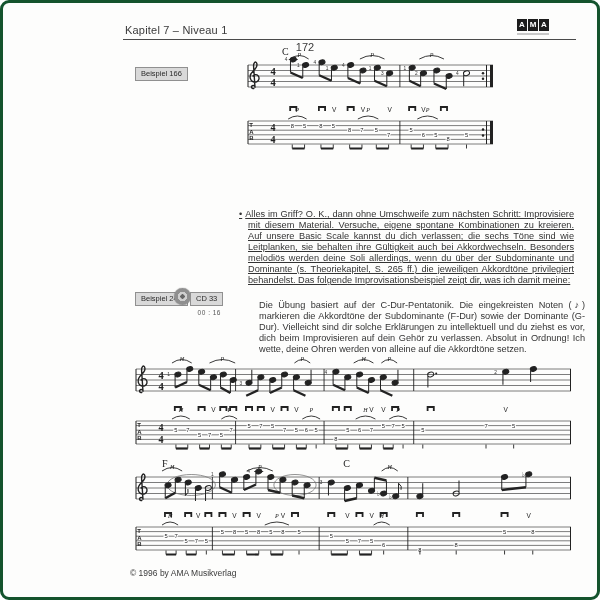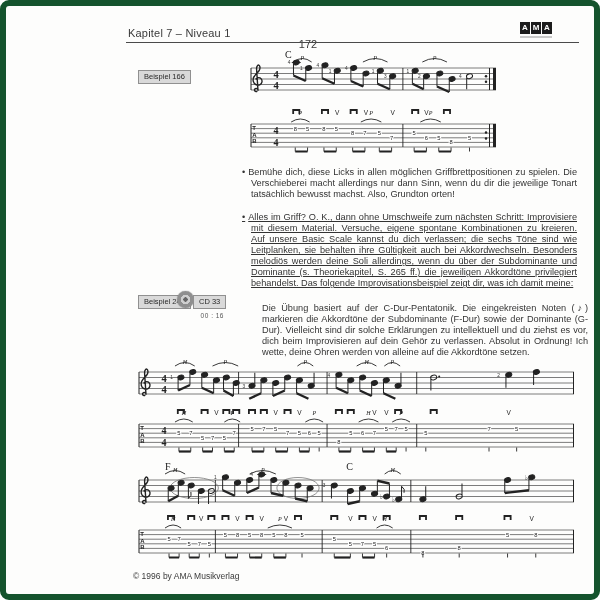--- a/index.html
+++ b/index.html
@@ -1,20 +1,20 @@
 <!DOCTYPE html>
 <html><head>
 <meta charset="utf-8">
 <style>
   html,body{margin:0;padding:0;width:600px;height:600px;background:#fff;}
-  .page{position:absolute;inset:0;background:#fdfdfc;border:6px solid #14532d;border-radius:9px;
+  .page{position:absolute;inset:0;background:#fdfdfc;border:3px solid #14532d;border-radius:9px;
         font-family:"Liberation Sans",sans-serif;color:#2e2e2e;overflow:hidden;}
   .abs{position:absolute;}
   .hdr-chapter{left:122px;top:21px;font-size:11px;letter-spacing:.2px;color:#3a3a3a;}
-  .hdr-page{left:272px;top:32px;width:60px;text-align:center;font-size:11px;color:#3a3a3a;}
+  .hdr-page{left:272px;top:38px;width:60px;text-align:center;font-size:11px;color:#3a3a3a;}
   .hdr-rule{left:120px;top:36px;width:453px;height:1px;background:#4a4a4a;}
   .logo{left:514px;top:16px;display:flex;gap:1px;}
   .logo span{display:block;width:10px;height:12px;background:#1c1c1c;color:#fff;font-size:8px;
              font-weight:bold;text-align:center;line-height:12px;font-family:"Liberation Sans",sans-serif;}
   .logo-sub{left:514px;top:30px;width:32px;height:2px;background:#c9c9c9;}
   .ex-label{background:#d9d9d9;border:1px solid #909090;color:#2a2a2a;font-size:7.5px;
             padding:1px 5px 2px 5px;white-space:nowrap;}
   .lbl245{left:132px;top:64px;}
   .lbl246{left:132px;top:289px;}
   .cd-badge{left:187px;top:289px;}
@@ -172,21 +172,20 @@
       <line x1="166.15" y1="103.5" x2="178.45" y2="103.5" stroke="#222" stroke-width="2.2"></line>
       <line x1="190.75" y1="103.5" x2="203.05" y2="103.5" stroke="#222" stroke-width="2.2"></line>
       <path d="M 43.15 74 Q 52.375 68 61.599999999999994 74" fill="none" stroke="#222" stroke-width="0.9"></path>
       <text x="52.375" y="67" fill="#222" font-size="6" font-family="&quot;Liberation Serif&quot;,serif" text-anchor="middle" font-style="italic">P</text>
       <path d="M 112.85 74 Q 123.1 68 133.35 74" fill="none" stroke="#222" stroke-width="0.9"></path>
       <text x="123.1" y="67" fill="#222" font-size="6" font-family="&quot;Liberation Serif&quot;,serif" text-anchor="middle" font-style="italic">P</text>
       <path d="M 172.3 74 Q 182.55 68 192.8 74" fill="none" stroke="#222" stroke-width="0.9"></path>
       <text x="182.55" y="67" fill="#222" font-size="6" font-family="&quot;Liberation Serif&quot;,serif" text-anchor="middle" font-style="italic">P</text>
     </svg>
 
-  <p class="abs para b1"><span class="mk">•</span><span>Bemühe dich, diese Licks in allen möglichen Griffbrettpositionen zu spielen. Die Verschieberei macht allerdings nur dann Sinn, wenn du dir die jeweilige Tonart tatsächlich bewusst machst. Also, Grundton orten!</span></p>
 
   <p class="abs para b2"><span class="mk">•</span><span>Alles im Griff? O. K., dann ohne Umschweife zum nächsten Schritt: Improvisiere mit diesem Material. Versuche, eigene spontane Kombinationen zu kreieren. Auf unsere Basic Scale kannst du dich verlassen; die sechs Töne sind wie Leitplanken, sie behalten ihre Gültigkeit auch bei Akkordwechseln. Besonders melodiös werden deine Soli allerdings, wenn du über der Subdominante und Dominante (s. Theoriekapitel, S. 265 ff.) die jeweiligen Akkordtöne privilegiert behandelst. Das folgende Improvisationsbeispiel zeigt dir, was ich damit meine:</span></p>
 
   <div class="abs ex-label lbl246">Beispiel 246</div>
   <div class="abs cd-icon"></div>
   <div class="abs ex-label cd-badge">CD 33</div>
   <div class="abs cd-time">00 : 16</div>
 
   <p class="abs para p246"><span>Die Übung basiert auf der C-Dur-Pentatonik. Die eingekreisten Noten (♪) markieren die Akkordtöne der Subdominante (F-Dur) sowie der Dominante (G-Dur). Vielleicht sind dir solche Erklärungen zu intellektuell und du ziehst es vor, dich beim Improvisieren auf dein Gehör zu verlassen. Absolut in Ordnung! Ich wette, deine Ohren werden von alleine auf die Akkordtöne setzen.</span></p>
 

